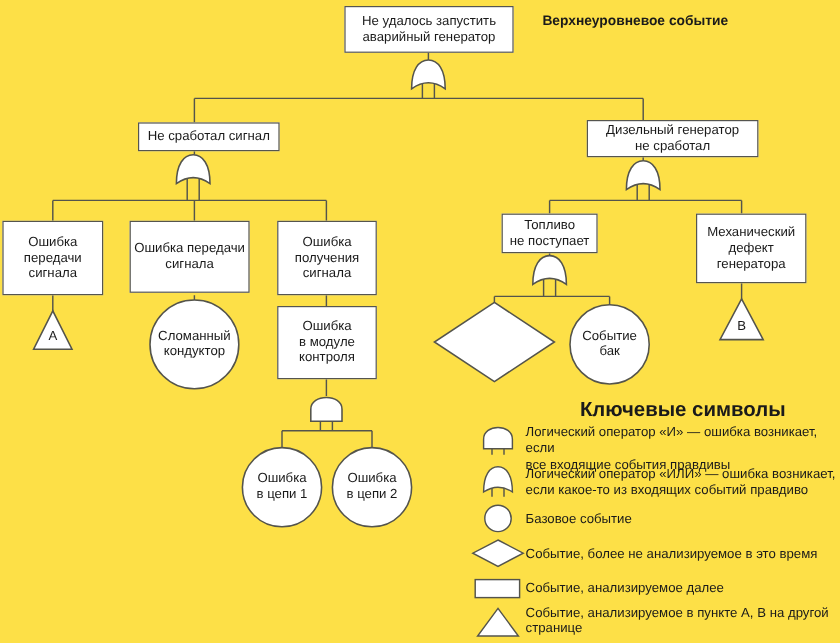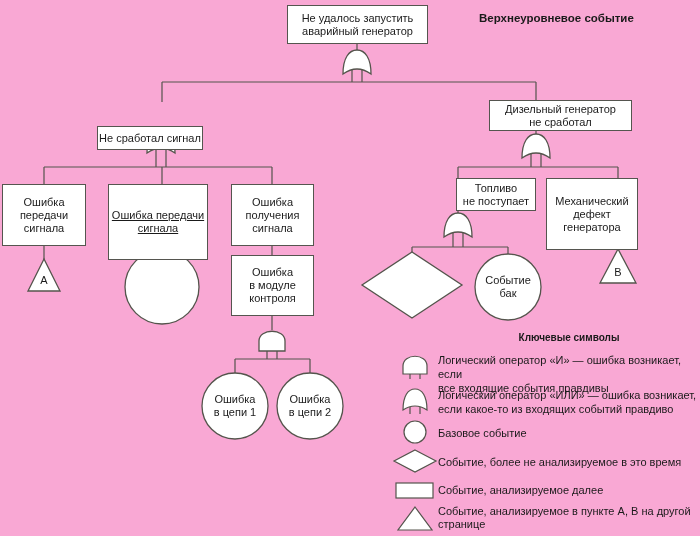--- a/index.html
+++ b/index.html
@@ -1,43 +1,43 @@
 <!DOCTYPE html>
 <html><head>
 <meta charset="utf-8">
 <style>
   html,body{margin:0;padding:0;background:#ffffff;}
   #stage{
-    position:relative;width:700px;height:536px;background:#f9a8d4;
+    position:relative;width:700px;height:536px;background:#fde047;
     font-family:"Liberation Sans","DejaVu Sans",sans-serif;
     color:#1a1a1a;overflow:hidden;
   }
   #lines{position:absolute;left:0;top:0;z-index:1;}
   .node{
     position:absolute;z-index:2;box-sizing:border-box;
     background:#ffffff;border:1.4px solid #55554f;
     display:flex;align-items:center;justify-content:center;
     text-align:center;font-size:11px;line-height:13px;
     white-space:pre-line;padding:1px;
   }
   .shape-label{
     position:absolute;z-index:3;display:flex;align-items:center;justify-content:center;
     text-align:center;font-size:11px;line-height:13px;white-space:pre-line;
     background:transparent;border:none;pointer-events:none;
   }
   .annot{
-    position:absolute;z-index:2;font-size:11.5px;font-weight:bold;white-space:nowrap;margin-left:27px;
+    position:absolute;z-index:2;font-size:11.5px;font-weight:bold;white-space:nowrap;
   }
   .legend-text{
     position:absolute;z-index:2;left:438px;width:264px;
     font-size:11px;line-height:14px;white-space:pre-line;
   }
   .legend-title{
     position:absolute;z-index:2;left:438px;width:262px;text-align:center;
-    font-size:10px;font-weight:bold;
+    font-size:17px;font-weight:bold;
   }
 </style>
 </head>
 <body>
 
 <div id="stage">
 
   <svg id="lines" width="700" height="536" viewBox="0 0 700 536">
 
     <path d="M357,43 V51 M352,66 V82 M362,66 V82 M162,82 H536 M162,82 V102 M536,82 V100
@@ -69,47 +69,49 @@
     <path fill="#ffffff" stroke="#54544c" stroke-width="1.2" d="M403,410 C403,396 408,389 415,389 C422,389 427,396 427,410 Q415,402 403,410 Z"></path>
     <circle cx="415" cy="432" r="11" fill="#ffffff" stroke="#54544c" stroke-width="1.2"></circle>
     <polygon fill="#ffffff" stroke="#54544c" stroke-width="1.2" points="415,450 436,461 415,472 394,461"></polygon>
     <rect x="396" y="483" width="37" height="15" fill="#ffffff" stroke="#54544c" stroke-width="1.2"></rect>
     <polygon fill="#ffffff" stroke="#54544c" stroke-width="1.2" points="415,507 432,530 398,530"></polygon>
   </svg>
 
   <div class="node" style="left:287px;top:5px;width:141px;height:39px;">Не удалось запустить
 аварийный генератор</div>
 
-  <div class="node" style="left:97px;top:102px;width:106px;height:24px;margin-top:24px;">Не сработал сигнал</div>
+  <div class="node" style="left:115px;top:102px;width:118px;height:24px;">Не сработал сигнал</div>
 
   <div class="node" style="left:2px;top:184px;width:84px;height:62px;">Ошибка
 передачи
 сигнала</div>
 
-  <div class="node" style="left:108px;top:184px;width:100px;height:76px;text-decoration:underline;">Ошибка передачи
+  <div class="node" style="left:108px;top:184px;width:100px;height:60px;">Ошибка передачи
 сигнала</div>
 
   <div class="node" style="left:231px;top:184px;width:83px;height:62px;">Ошибка
 получения
 сигнала</div>
 
   <div class="node" style="left:231px;top:255px;width:83px;height:61px;">Ошибка
 в модуле
 контроля</div>
 
   <div class="node" style="left:465px;top:100px;width:143px;height:31px;margin-left:24px;">Дизельный генератор
 не сработал</div>
 
-  <div class="node" style="left:418px;top:178px;width:80px;height:33px;margin-left:38px;">Топливо
+  <div class="node" style="left:418px;top:178px;width:80px;height:33px;">Топливо
 не поступает</div>
 
-  <div class="node" style="left:546px;top:178px;width:92px;height:72px;">Механический
+  <div class="node" style="left:580px;top:178px;width:92px;height:58px;">Механический
 дефект
 генератора</div>
 
+  <div class="shape-label" style="left:125px;top:250px;width:74px;height:74px;">Сломанный
+кондуктор</div>
 
   <div class="shape-label" style="left:202px;top:373px;width:66px;height:66px;">Ошибка
 в цепи 1</div>
 
   <div class="shape-label" style="left:277px;top:373px;width:66px;height:66px;">Ошибка
 в цепи 2</div>
 
   <div class="shape-label" style="left:475px;top:254px;width:66px;height:66px;">Событие
 бак</div>
 

